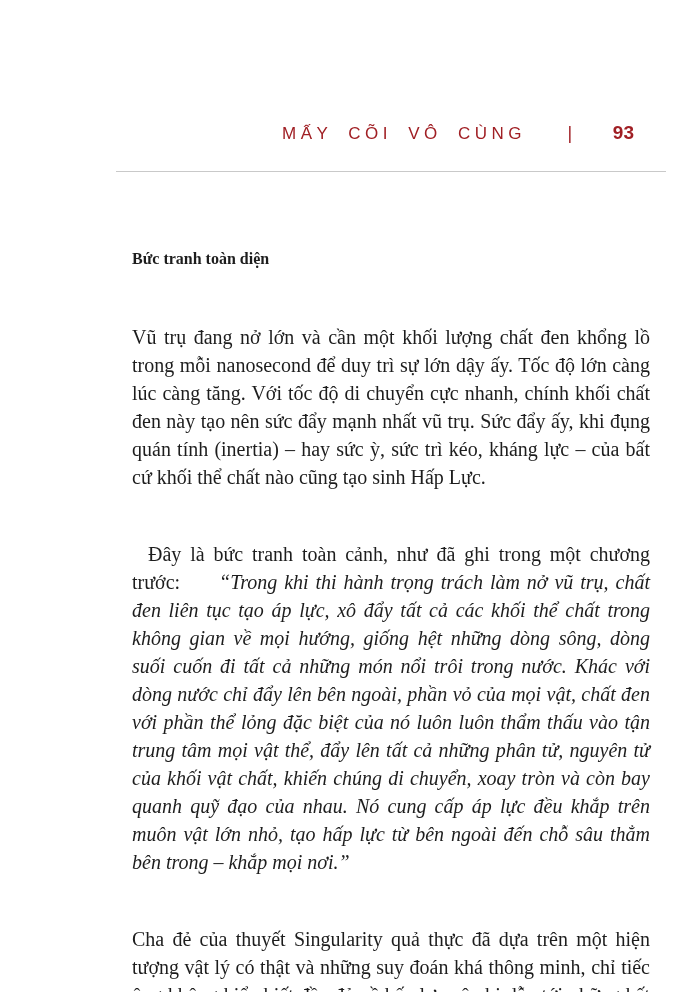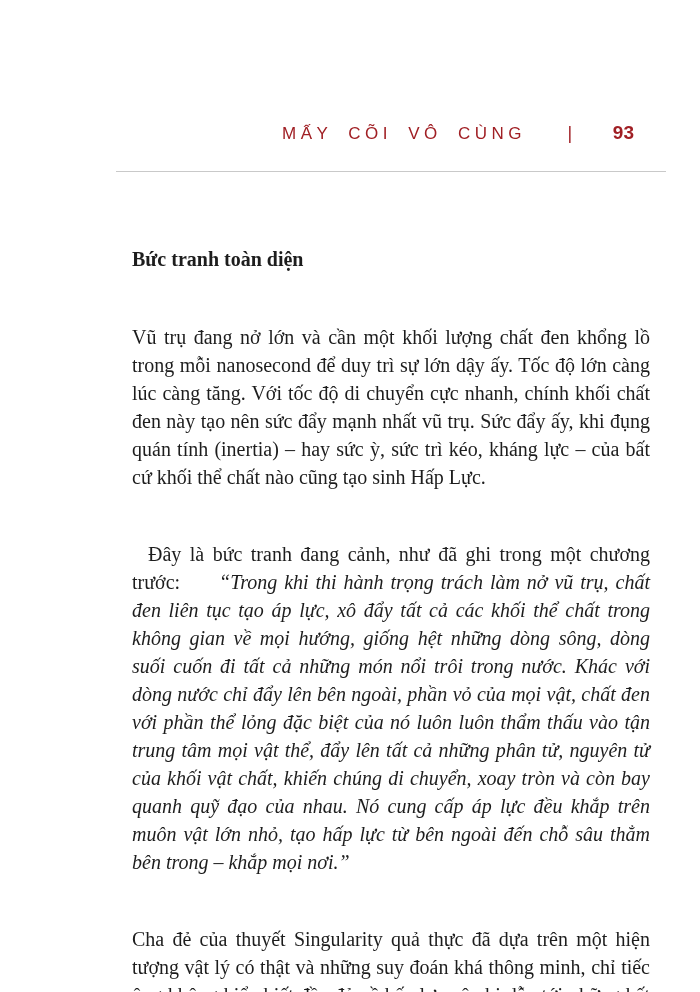--- a/index.html
+++ b/index.html
@@ -51,21 +51,21 @@
   .header-rule{
     border:none;
     border-top:1.5px solid var(--rule);
     margin-top:7px;
   }
   p.para{
     margin:17px 0;
     text-align:justify;
   }
   h2.section-heading{
-    font-size:20px;
+    font-size:16px;
     line-height:28px;
     font-weight:bold;
     margin:25px 0 18px 0;
   }
   .quote-italic{
     font-style:italic;
   }
 </style>
 </head>
 <body>
@@ -80,20 +80,20 @@
     </div>
 
     <hr class="header-rule">
 
 
     <h2 class="section-heading">Bức tranh toàn diện</h2>
 
     <p class="para">Vũ trụ đang nở lớn và cần một khối lượng chất đen khổng lồ trong mỗi nanosecond để duy trì sự lớn dậy ấy. Tốc độ lớn càng lúc càng tăng. Với tốc độ di chuyển cực nhanh, chính khối chất đen này tạo nên sức đẩy mạnh nhất vũ trụ. Sức đẩy ấy, khi đụng quán tính (inertia) – hay sức ỳ, sức trì kéo, kháng lực – của bất cứ khối thể chất nào cũng tạo sinh Hấp Lực.</p>
 
     <p class="para">
-      <span>Đây là bức tranh đang cảnh, như đã ghi trong một chương trước:</span>
+      <span>Đây là bức tranh toàn cảnh, như đã ghi trong một chương trước:</span>
       <span class="quote-italic">“Trong khi thi hành trọng trách làm nở vũ trụ, chất đen liên tục tạo áp lực, xô đẩy tất cả các khối thể chất trong không gian về mọi hướng, giống hệt những dòng sông, dòng suối cuốn đi tất cả những món nổi trôi trong nước. Khác với dòng nước chỉ đẩy lên bên ngoài, phần vỏ của mọi vật, chất đen với phần thể lỏng đặc biệt của nó luôn luôn thẩm thấu vào tận trung tâm mọi vật thể, đẩy lên tất cả những phân tử, nguyên tử của khối vật chất, khiến chúng di chuyển, xoay tròn và còn bay quanh quỹ đạo của nhau. Nó cung cấp áp lực đều khắp trên muôn vật lớn nhỏ, tạo hấp lực từ bên ngoài đến chỗ sâu thẳm bên trong – khắp mọi nơi.”</span>
     </p>
 
     <p class="para">Cha đẻ của thuyết Singularity quả thực đã dựa trên một hiện tượng vật lý có thật và những suy đoán khá thông minh, chỉ tiếc ông không hiểu biết đầy đủ về hấp lực nên bị dẫn tới những kết luận sai lầm. Hiện tượng vật thể có khối lượng bị ép, nén chặt khiến thể tích nhỏ lại và trọng lực tăng lên có thực (luôn xảy ra cho phần lõi, nhân ở</p>
 
   </div>
 </div>
 
 </body></html>

